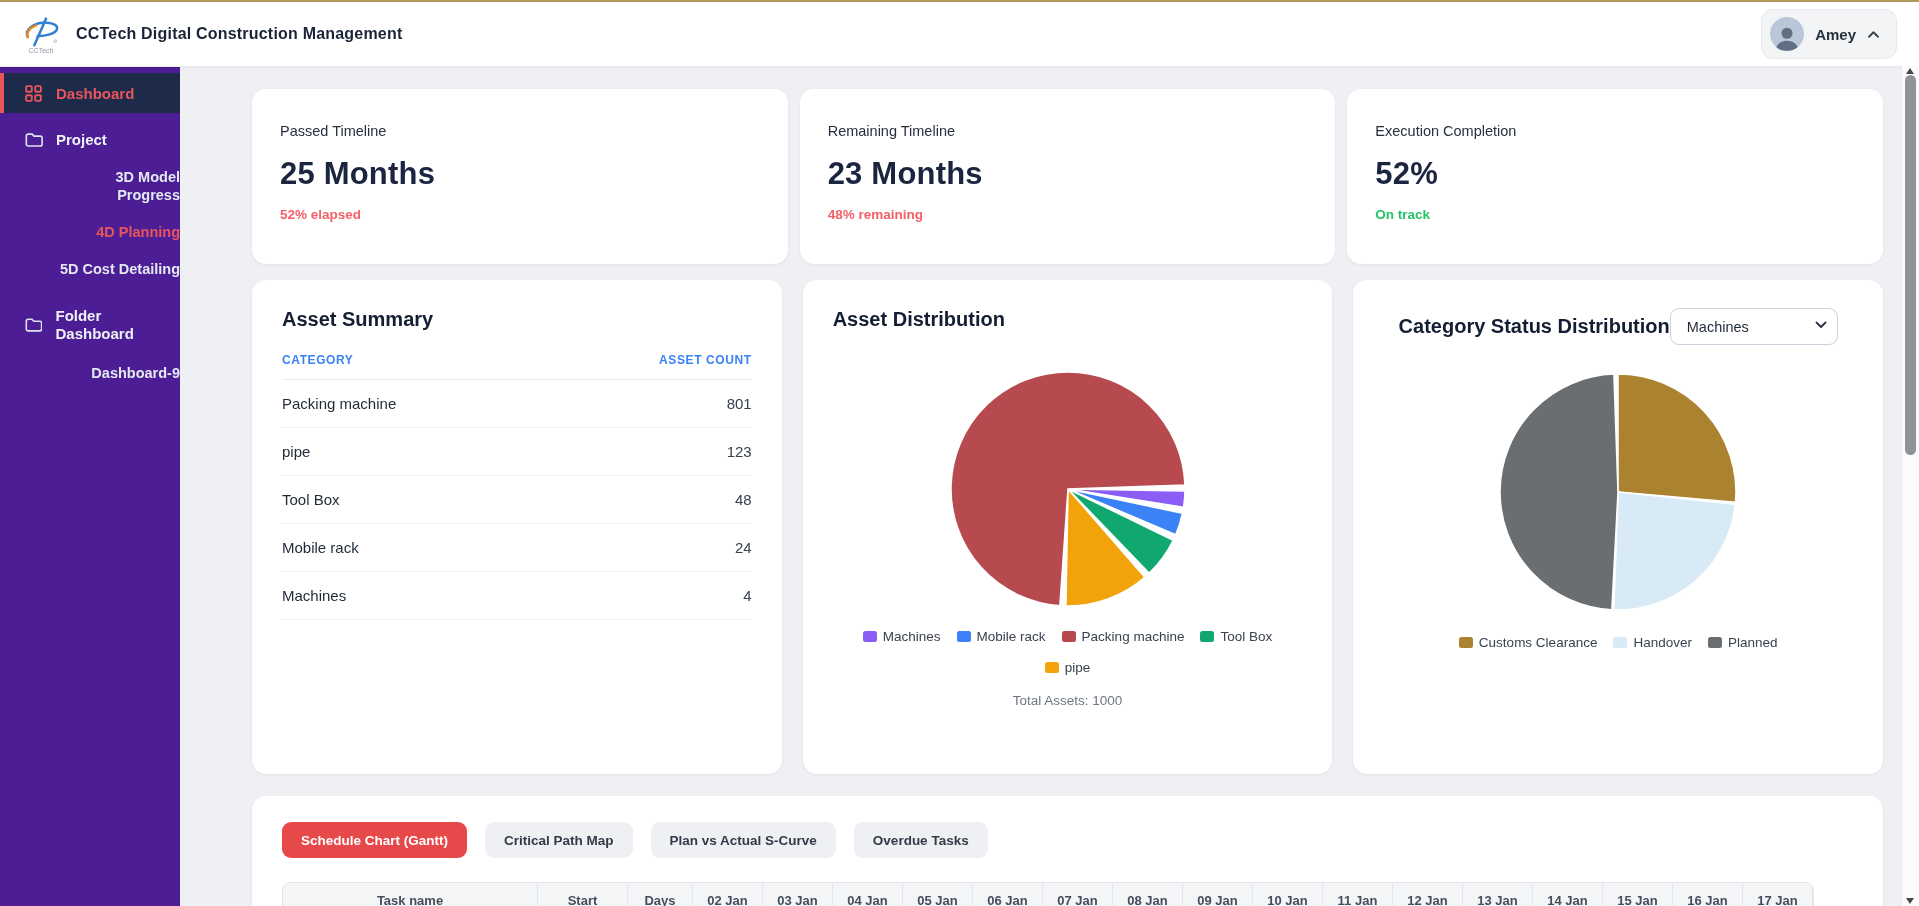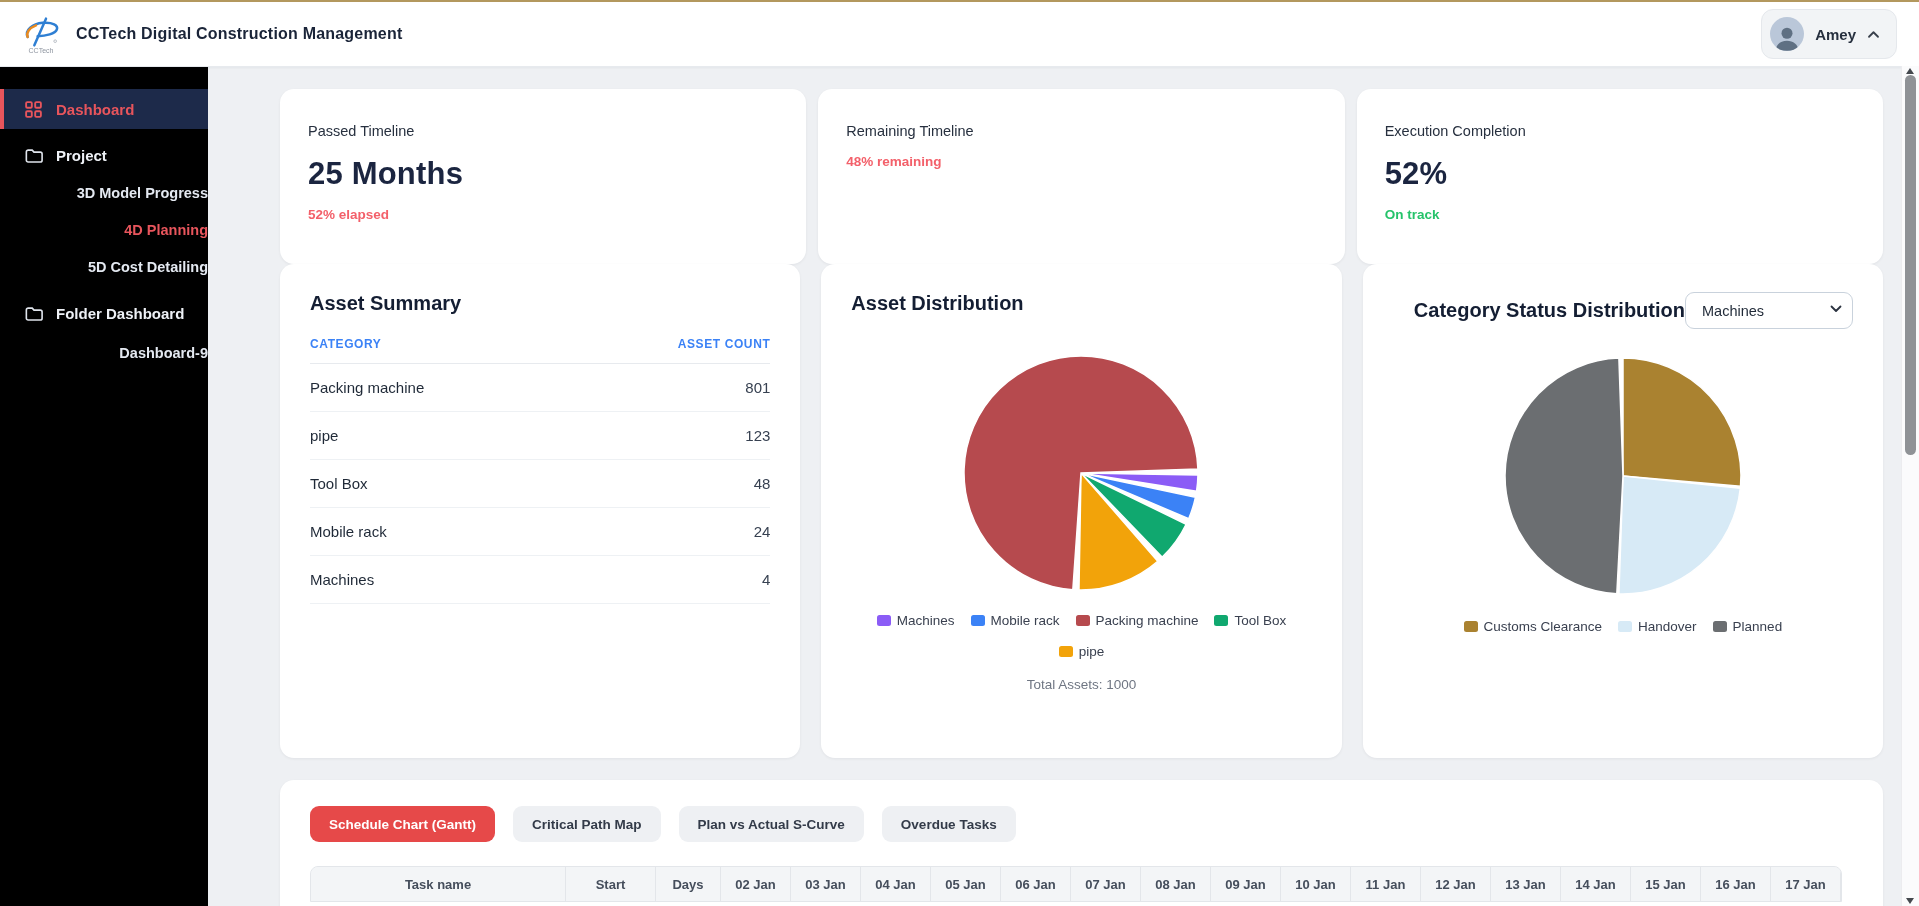--- a/index.html
+++ b/index.html
@@ -13,42 +13,42 @@
   .header{height:64px;background:#fff;border-bottom:1px solid #e7eaee;display:flex;align-items:center;
     padding:0 22px 0 18px;box-shadow:0 1px 2px rgba(20,30,50,.05);position:relative;z-index:6;}
   .logo{width:46px;height:50px;display:flex;flex-direction:column;align-items:center;justify-content:center;}
   .header-title{font-size:16px;font-weight:700;color:#1a2438;margin-left:12px;letter-spacing:.2px;}
   .user-pill{margin-left:auto;display:flex;align-items:center;gap:11px;background:#f2f4f6;
     border:1px solid #e5e8ec;border-radius:12px;padding:7px 16px 7px 8px;cursor:pointer;}
   .avatar{width:34px;height:34px;border-radius:50%;background:#bac7d9;overflow:hidden;display:flex;align-items:flex-end;justify-content:center;}
   .user-name{font-size:15px;font-weight:700;color:#27303f;}
   
   .app{display:flex;height:840px;}
-  .sidebar{width:208px;flex-shrink:0;background:#000000;padding-top:22px;box-sizing:border-box;}
+  .sidebar{width:180px;flex-shrink:0;background:#4c1d95;padding-top:6px;box-sizing:border-box;}
   .side-active{height:40px;background:#1d2a4a;border-left:4px solid #e8555c;display:flex;align-items:center;
     gap:14px;padding-left:21px;color:#e8555c;font-weight:700;font-size:15px;cursor:pointer;}
   .side-section{display:flex;align-items:center;gap:13px;padding-left:25px;color:#eef1f6;font-weight:700;
     font-size:15px;line-height:18px;cursor:pointer;}
   .side-sub{padding-left:56px;color:#e4e9f1;font-weight:700;font-size:14.5px;line-height:18px;cursor:pointer;text-align:right;}
   .side-sub.accent{color:#e8555c;}
   .mt26{margin-top:18px}.mt19{margin-top:19px}.mt29{margin-top:29px}.mt21{margin-top:21px}
   .main{flex:1;padding:22px 36px 0 72px;box-sizing:border-box;overflow:hidden;}
   
   .stats-row{display:flex;gap:12px;}
   .stat-card{flex:1;background:#fff;border-radius:14px;height:175px;box-sizing:border-box;
     padding:26px 28px;box-shadow:0 1px 3px rgba(16,24,40,.06);}
   .stat-title{font-size:14.5px;font-weight:500;color:#27303f;margin-top:8px;}
   .stat-value{font-size:31px;font-weight:700;color:#1b2540;margin-top:17px;letter-spacing:.2px;}
   .stat-note{font-size:13.5px;font-weight:600;margin-top:15px;min-height:16px;}
   
-  .charts-row{display:flex;gap:21px;}
+  .charts-row{display:flex;gap:21px;margin-top:16px;}
   .panel{flex:1;background:#fff;border-radius:14px;height:494px;box-sizing:border-box;padding:28px 30px;
     box-shadow:0 1px 3px rgba(16,24,40,.06);position:relative;}
   .panel-title{font-size:20px;font-weight:700;color:#141e33;}
-  .panel-head{display:flex;align-items:center;justify-content:flex-end;}
+  .panel-head{display:flex;align-items:center;justify-content:center;}
   
   .as-table{margin-top:22px;}
   .as-head{display:flex;justify-content:space-between;padding-bottom:12px;border-bottom:1px solid #e7eaee;}
   .as-th{font-size:12px;font-weight:700;letter-spacing:.6px;color:#3b82f6;}
   .as-row{display:flex;justify-content:space-between;align-items:center;height:47px;border-bottom:1px solid #eef1f4;}
   .as-cat{font-size:15px;color:#1f2937;}
   .as-count{font-size:15px;color:#374151;}
   
   .pie-wrap{display:flex;justify-content:center;}
   .legend{display:flex;justify-content:center;align-items:center;gap:16px;flex-wrap:wrap;}
@@ -142,20 +142,21 @@
   <div class="main">
 
     <div class="stats-row" id="stats-row">
         <div class="stat-card">
           <div class="stat-title">Passed Timeline</div>
           <div class="stat-value">25 Months</div>
           <div class="stat-note" style="color: rgb(243, 96, 106);">52% elapsed</div>
         </div>
         <div class="stat-card">
           <div class="stat-title">Remaining Timeline</div>
+          <div class="stat-value">23 Months</div>
           <div class="stat-note" style="color: rgb(243, 96, 106);">48% remaining</div>
         </div>
         <div class="stat-card">
           <div class="stat-title">Execution Completion</div>
           <div class="stat-value">52%</div>
           <div class="stat-note" style="color: rgb(37, 195, 106);">On track</div>
         </div>
       </div>
 
     <div class="charts-row">

